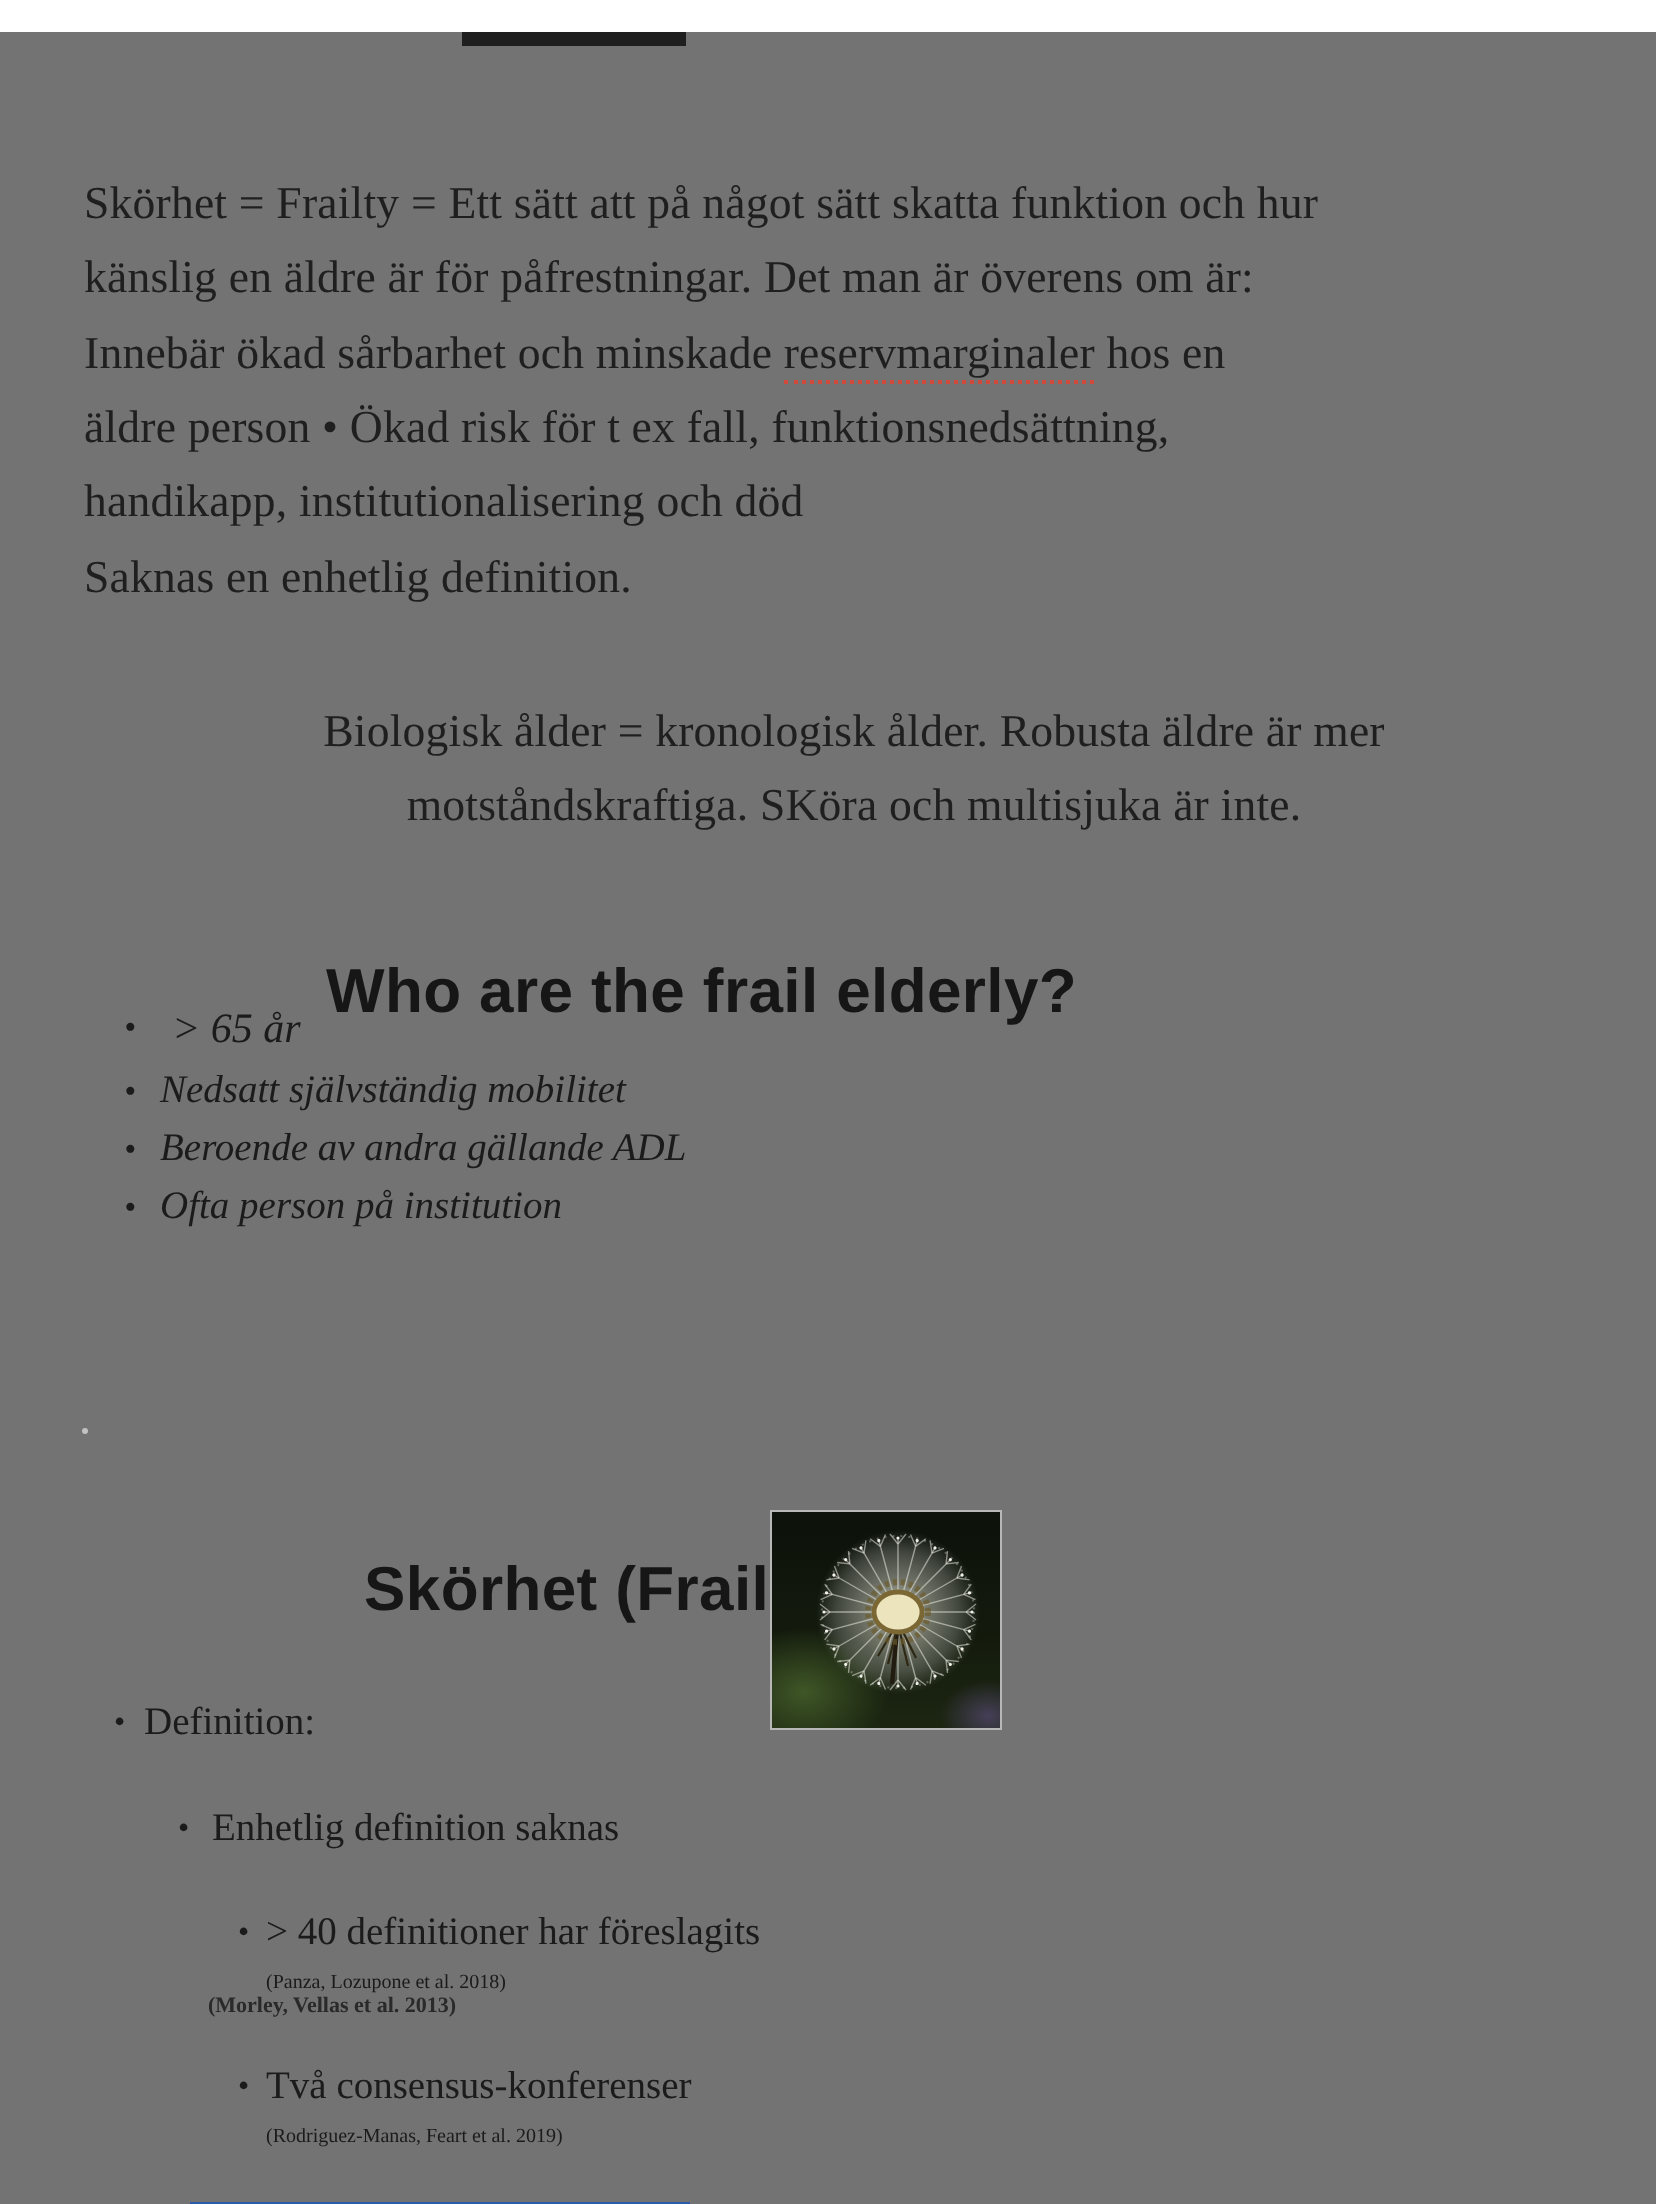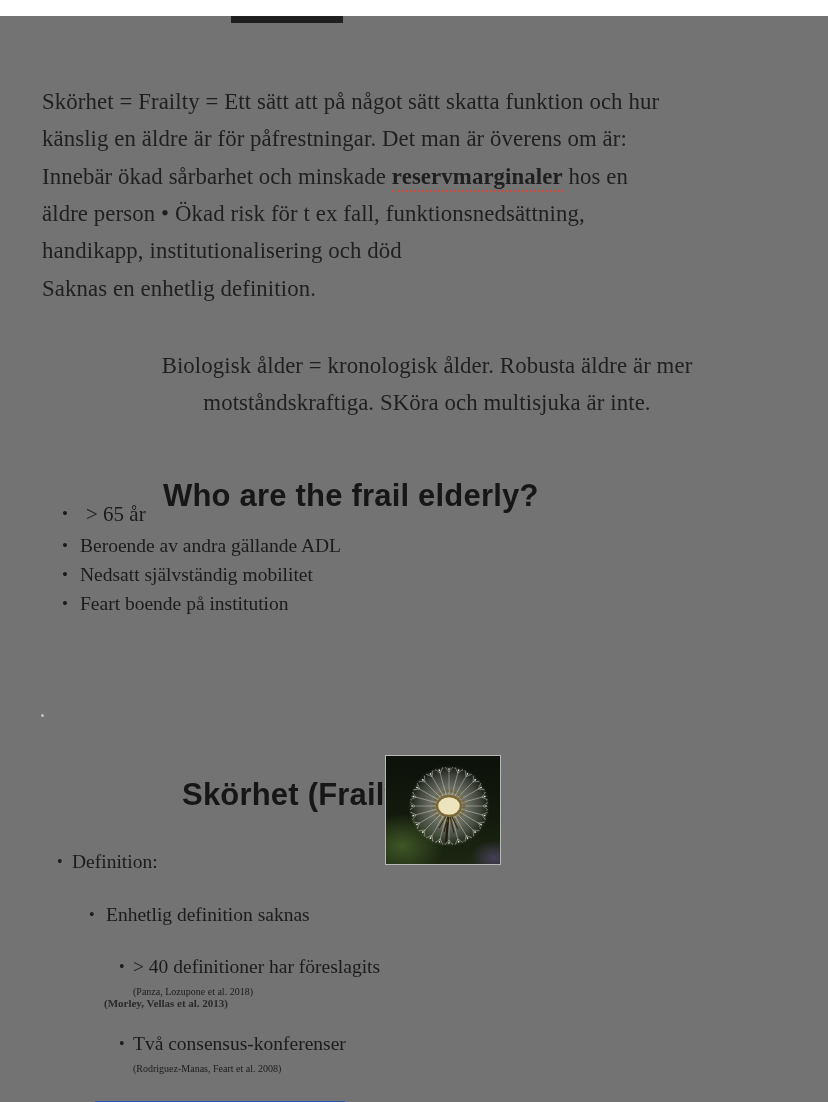--- a/index.html
+++ b/index.html
@@ -15,33 +15,33 @@
   .bottom-bar{left:95px;top:1085px;width:250px;height:17px;background:#2d5aa9;}
 
   
   .body-text{
     left:42px;width:770px;
     font-size:22.8px;line-height:37.4px;color:#1f1f1f;
     white-space:pre-line;letter-spacing:0.1px;
   }
   .p1{top:44px;}
   .p2{top:308px;text-align:center;}
-  .squiggle{border-bottom:2px dotted #cf4a3c;padding-bottom:1px;font-weight:bold;}
+  .squiggle{border-bottom:2px dotted #cf4a3c;padding-bottom:1px;}
 
   
   .slide-title{
     font-family:"Liberation Sans","DejaVu Sans",sans-serif;
     font-size:31px;color:#161616;letter-spacing:0.2px;white-space:nowrap;
   }
   .t1{left:163px;top:436px;}
   .t2{left:182px;top:735px;}
 
   
   .b-list{left:62px;top:486px;width:575px;font-size:19.5px;line-height:22px;color:#1b1b1b;}
-  .b-item{position:relative;padding-left:18px;margin-bottom:7px;white-space:pre-line;}
+  .b-item{position:relative;padding-left:18px;margin-bottom:7px;white-space:pre-line;font-style:italic;}
   .b-item::before{content:"\2022";position:absolute;left:0;top:0;font-size:17px;}
   .b-item.first{font-size:21px;line-height:24px;padding-left:24px;margin-bottom:9px;}
 
   
   .figure{left:385px;top:739px;width:114px;height:108px;border:1px solid #b8b8b8;background:#10150c;}
   .figure svg{display:block;width:114px;height:108px;}
 
   
   .def{font-size:19.5px;line-height:22px;color:#1b1b1b;}
   .def-bullet{position:relative;white-space:pre-line;}
@@ -69,23 +69,23 @@
 handikapp, institutionalisering och död
 Saknas en enhetlig definition.</span></p>
 
   <p class="abs body-text p2">Biologisk ålder = kronologisk ålder. Robusta äldre är mer
 motståndskraftiga. SKöra och multisjuka är inte.</p>
 
   <h2 class="abs slide-title t1">Who are the frail elderly?</h2>
 
   <div class="abs b-list">
     <div class="b-item first">&gt; 65 år</div>
+    <div class="b-item">Nedsatt självständig mobilitet</div>
     <div class="b-item">Beroende av andra gällande ADL</div>
-    <div class="b-item">Nedsatt självständig mobilitet</div>
-    <div class="b-item">Feart boende på institution</div>
+    <div class="b-item">Ofta person på institution</div>
   </div>
 
   <div class="abs artifact-dot"></div>
 
   <h2 class="abs slide-title t2">Skörhet (Frailty)</h2>
 
   <div class="abs figure">
     <svg viewBox="0 0 114 108" xmlns="http://www.w3.org/2000/svg">
       <defs>
         <linearGradient id="bgg" x1="0" y1="0" x2="0" y2="1">
@@ -151,19 +151,19 @@
   </div>
 
   <div class="abs def def-bullet def-label">Definition:</div>
 
   <div class="abs def def-bullet def-sub">Enhetlig definition saknas</div>
 
   <div class="abs def def-bullet def-item1"><span>&gt; 40 definitioner har föreslagits</span>
       <span class="cite">(Panza, Lozupone et al. 2018)</span></div>
 
   <div class="abs def def-bullet def-item2"><span>Två consensus-konferenser</span>
-      <span class="cite">(Rodriguez-Manas, Feart et al. 2008)</span></div>
+      <span class="cite">(Rodriguez-Manas, Feart et al. 2019)</span></div>
 
   <div class="abs def-cite2">(Morley, Vellas et al. 2013)</div>
 
   <div class="abs bottom-bar" style="background: rgb(45, 90, 169);"></div>
 
 </div>
 
 </body></html>

